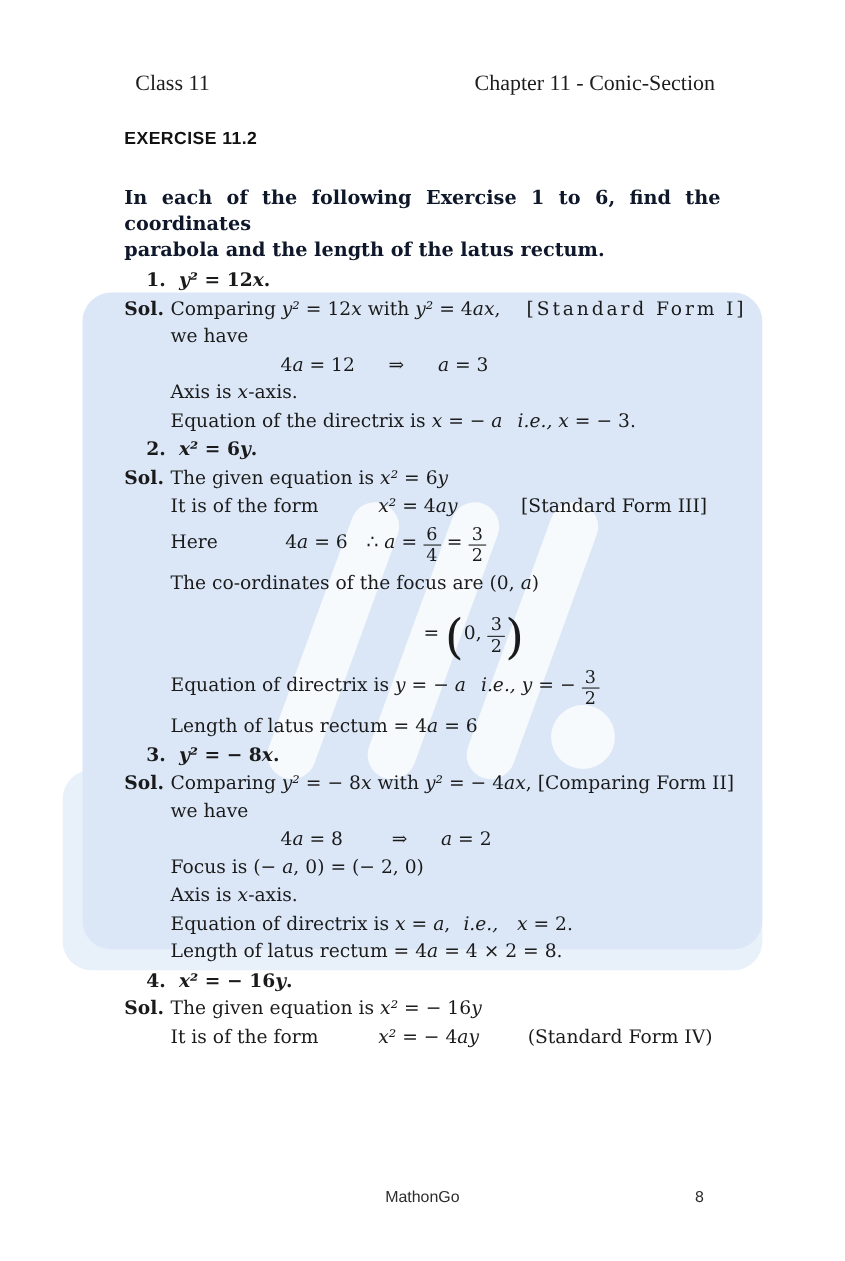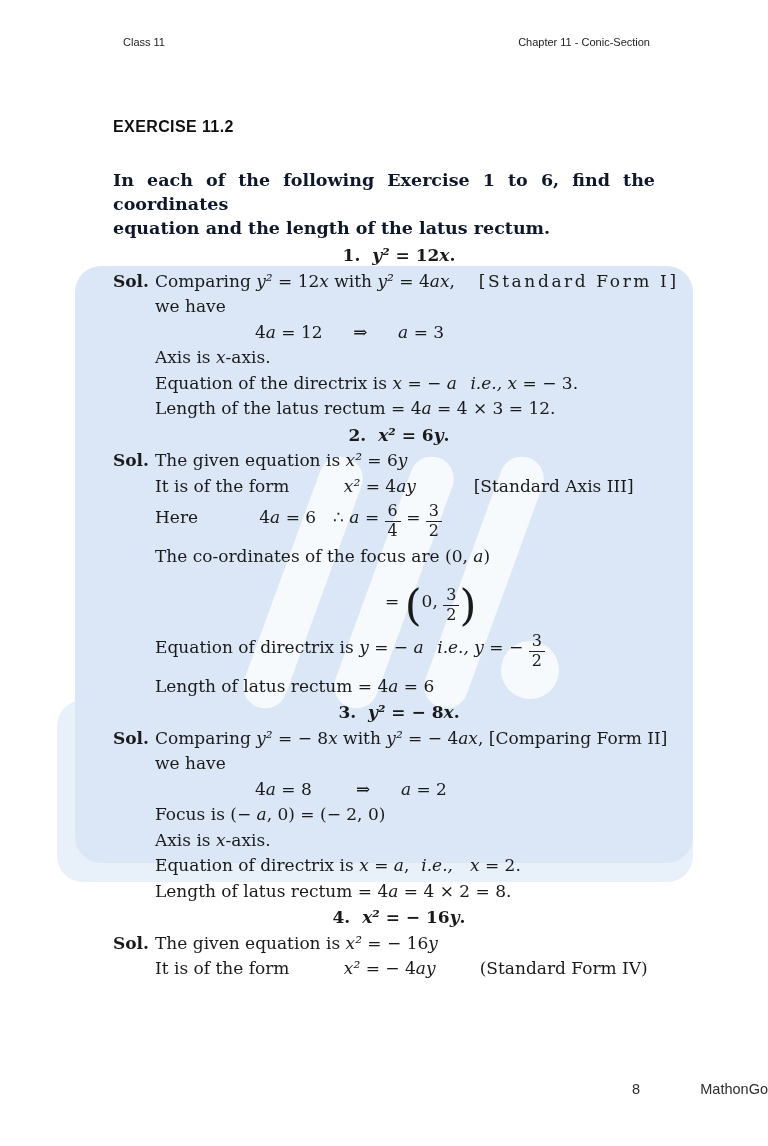--- a/index.html
+++ b/index.html
@@ -4,45 +4,45 @@
 <style>
   html,body{margin:0;padding:0;}
   body{
     width:768px;height:1146px;position:relative;overflow:hidden;
     background:var(--page-bg,#fff);
     font-family:"DejaVu Serif","Liberation Serif",serif;
     color:var(--text,#1a1a1a);
   }
   .abs{position:absolute;}
   
-  .hdr{font-family:Liberation Sans, sans-serif;font-size:11px;color:#1d1d1d;top:36px;}
+  .hdr{font-family:Liberation Serif, serif;font-size:20px;color:#1d1d1d;top:65px;}
   #hdr-left{left:123px;}
   #hdr-right{right:118px;}
   .ftr{font-family:"Liberation Sans",sans-serif;font-size:14.5px;color:#2c2c2c;top:1081px;}
-  #ftr-brand{left:0;right:0;text-align:right;}
+  #ftr-brand{left:0;right:0;text-align:center;}
   #ftr-page{right:128px;}
   
   #hl-light{left:57px;top:700px;width:636px;height:182px;background:var(--hl-light,#e8f0fa);border-radius:26px;z-index:1;}
   #hl-main{left:75px;top:266px;width:618px;height:597px;background:var(--hl,#dbe7f7);border-radius:26px;z-index:1;}
   
   .wm-bar{position:absolute;width:44px;height:265px;background:var(--wm,#fff);opacity:.78;border-radius:24px;transform:rotate(20deg);z-index:2;}
   #wm-bar1{left:281px;top:450px;}
   #wm-bar2{left:372px;top:450px;}
   #wm-bar3{left:462px;top:450px;}
   #wm-dot{position:absolute;left:501px;top:641px;width:58px;height:58px;background:var(--wm,#fff);opacity:.78;border-radius:50%;z-index:2;}
   
   #title{left:113px;top:118px;font-family:Liberation Sans, sans-serif;font-weight:bold;font-size:16px;letter-spacing:.4px;color:#111;z-index:3;}
   #intro{left:113px;top:168px;width:542px;z-index:3;font-weight:bold;font-size:17.5px;line-height:24px;color:#0f172a;}
   .intro-line{text-align:justify;text-align-last:justify;}
   .intro-line.last{text-align-last:left;}
   
   #solutions{left:113px;top:242px;width:552px;z-index:3;}
   .line{position:relative;padding-left:42px;font-size:17px;line-height:25.5px;white-space:nowrap;}
   .line .lbl{position:absolute;left:0;font-weight:bold;}
-  .line.prob{padding-left:20px;font-weight:bold;margin-top:1px;text-align:center;}
+  .line.prob{padding-left:20px;font-weight:bold;margin-top:1px;}
   .line.eq{padding-left:142px;}
   .line.eqc{padding-left:272px;}
   .line.tall{margin:4px 0;}
   .line.tall2{margin:6px 0;line-height:52px;}
   .s-rm{} 
   .s-it{font-style:italic;}
   .s-bf{font-weight:bold;}
   .s-bi{font-weight:bold;font-style:italic;}
   .s-fm{letter-spacing:2.6px;}
   .gap{display:inline-block;}
@@ -62,34 +62,33 @@
 <div class="wm-bar" id="wm-bar3"></div>
 <div id="wm-dot"></div>
 
 <div class="abs hdr" id="hdr-left">Class 11</div>
 <div class="abs hdr" id="hdr-right">Chapter 11 - Conic-Section</div>
 
 <div class="abs" id="title">EXERCISE 11.2</div>
 
 <div class="abs" id="intro">
   <div class="intro-line">In each of the following Exercise 1 to 6, find the coordinates</div>
-  <div class="intro-line last">equation and the length of the latus rectum.</div>
+  <div class="intro-line last">parabola and the length of the latus rectum.</div>
 </div>
 
 <div class="abs" id="solutions">
     <div class="line prob"><span class="s-bf">1.</span><span class="gap" style="width: 0.7em;"></span><span class="s-bi">y²</span><span class="s-bf"> = 12</span><span class="s-bi">x</span><span class="s-bf">.</span></div>
     <div class="line sol"><span class="lbl">Sol.</span><span class="s-rm">Comparing </span><span class="s-it">y²</span><span class="s-rm"> = 12</span><span class="s-it">x</span><span class="s-rm"> with </span><span class="s-it">y²</span><span class="s-rm"> = 4</span><span class="s-it">ax</span><span class="s-rm">,</span><span class="gap" style="width: 1.4em;"></span><span class="s-fm">[Standard Form I]</span></div>
     <div class="line body"><span class="s-rm">we have</span></div>
     <div class="line eq"><span class="s-rm">4</span><span class="s-it">a</span><span class="s-rm"> = 12</span><span class="gap" style="width: 1.8em;"></span><span class="s-rm">⇒</span><span class="gap" style="width: 1.8em;"></span><span class="s-it">a</span><span class="s-rm"> = 3</span></div>
     <div class="line body"><span class="s-rm">Axis is </span><span class="s-it">x</span><span class="s-rm">-axis.</span></div>
     <div class="line body"><span class="s-rm">Equation of the directrix is </span><span class="s-it">x</span><span class="s-rm"> = − </span><span class="s-it">a</span><span class="gap" style="width: 0.8em;"></span><span class="s-it">i.e.,</span><span class="s-rm"> </span><span class="s-it">x</span><span class="s-rm"> = − 3.</span></div>
-    <div class="line body"><span class="s-rm">Length of the latus rectum = 4</span><span class="s-it">a</span><span class="s-rm"> = 4 × 3 = 12.</span></div>
     <div class="line prob"><span class="s-bf">2.</span><span class="gap" style="width: 0.7em;"></span><span class="s-bi">x²</span><span class="s-bf"> = 6</span><span class="s-bi">y</span><span class="s-bf">.</span></div>
     <div class="line sol"><span class="lbl">Sol.</span><span class="s-rm">The given equation is </span><span class="s-it">x²</span><span class="s-rm"> = 6</span><span class="s-it">y</span></div>
-    <div class="line body"><span class="s-rm">It is of the form</span><span class="gap" style="width: 3.2em;"></span><span class="s-it">x²</span><span class="s-rm"> = 4</span><span class="s-it">ay</span><span class="gap" style="width: 3.4em;"></span><span class="s-rm">[Standard Axis III]</span></div>
+    <div class="line body"><span class="s-rm">It is of the form</span><span class="gap" style="width: 3.2em;"></span><span class="s-it">x²</span><span class="s-rm"> = 4</span><span class="s-it">ay</span><span class="gap" style="width: 3.4em;"></span><span class="s-rm">[Standard Form III]</span></div>
     <div class="line body tall"><span class="s-rm">Here</span><span class="gap" style="width: 3.6em;"></span><span class="s-rm">4</span><span class="s-it">a</span><span class="s-rm"> = 6</span><span class="gap" style="width: 1em;"></span><span class="s-rm">∴ </span><span class="s-it">a</span><span class="s-rm"> = </span><span class="frac"><span class="num">6</span><span class="den">4</span></span><span class="s-rm"> = </span><span class="frac"><span class="num">3</span><span class="den">2</span></span></div>
     <div class="line body"><span class="s-rm">The co-ordinates of the focus are (0, </span><span class="s-it">a</span><span class="s-rm">)</span></div>
     <div class="line eqc tall2"><span class="s-rm">= </span><span class="big">(</span><span class="s-rm">0, </span><span class="frac"><span class="num">3</span><span class="den">2</span></span><span class="big">)</span></div>
     <div class="line body tall"><span class="s-rm">Equation of directrix is </span><span class="s-it">y</span><span class="s-rm"> = − </span><span class="s-it">a</span><span class="gap" style="width: 0.8em;"></span><span class="s-it">i.e., </span><span class="s-it">y</span><span class="s-rm"> = − </span><span class="frac"><span class="num">3</span><span class="den">2</span></span></div>
     <div class="line body"><span class="s-rm">Length of latus rectum = 4</span><span class="s-it">a</span><span class="s-rm"> = 6</span></div>
     <div class="line prob"><span class="s-bf">3.</span><span class="gap" style="width: 0.7em;"></span><span class="s-bi">y²</span><span class="s-bf"> = − 8</span><span class="s-bi">x</span><span class="s-bf">.</span></div>
     <div class="line sol"><span class="lbl">Sol.</span><span class="s-rm">Comparing </span><span class="s-it">y²</span><span class="s-rm"> = − 8</span><span class="s-it">x</span><span class="s-rm"> with </span><span class="s-it">y²</span><span class="s-rm"> = − 4</span><span class="s-it">ax</span><span class="s-rm">, [Comparing Form II]</span></div>
     <div class="line body"><span class="s-rm">we have</span></div>
     <div class="line eq"><span class="s-rm">4</span><span class="s-it">a</span><span class="s-rm"> = 8</span><span class="gap" style="width: 2.6em;"></span><span class="s-rm">⇒</span><span class="gap" style="width: 1.8em;"></span><span class="s-it">a</span><span class="s-rm"> = 2</span></div>
     <div class="line body"><span class="s-rm">Focus is (− </span><span class="s-it">a</span><span class="s-rm">, 0) = (− 2, 0)</span></div>

